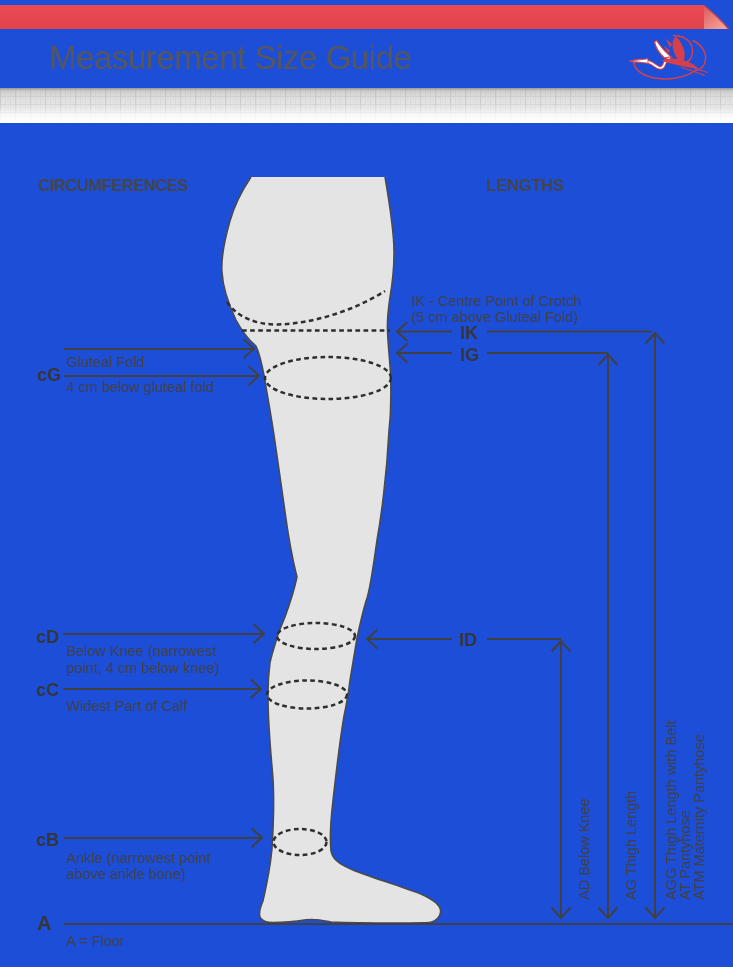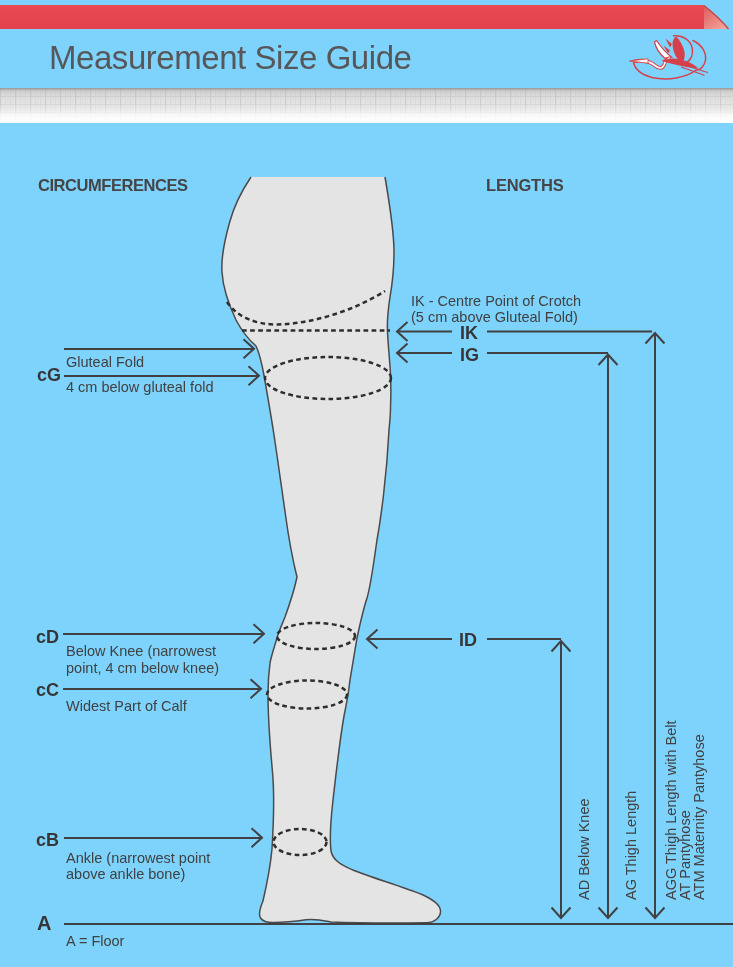--- a/index.html
+++ b/index.html
@@ -1,16 +1,16 @@
 <!DOCTYPE html>
 <html><head>
 <meta charset="utf-8">
 <style>
   html,body{margin:0;padding:0;background:#fff;}
-  #page{position:relative;width:733px;height:967px;background:#7dd3fc;overflow:hidden;
+  #page{position:relative;width:733px;height:967px;background:#1d4ed8;overflow:hidden;
         font-family:"Liberation Sans",sans-serif;}
   svg{position:absolute;left:0;top:0;}
 </style>
 </head>
 <body>
 <div id="page">
 <svg width="733" height="967" viewBox="0 0 733 967">
   <defs>
     <linearGradient id="barg" x1="0" y1="0" x2="0" y2="1">
       <stop offset="0" stop-color="#ea4a52"></stop>

